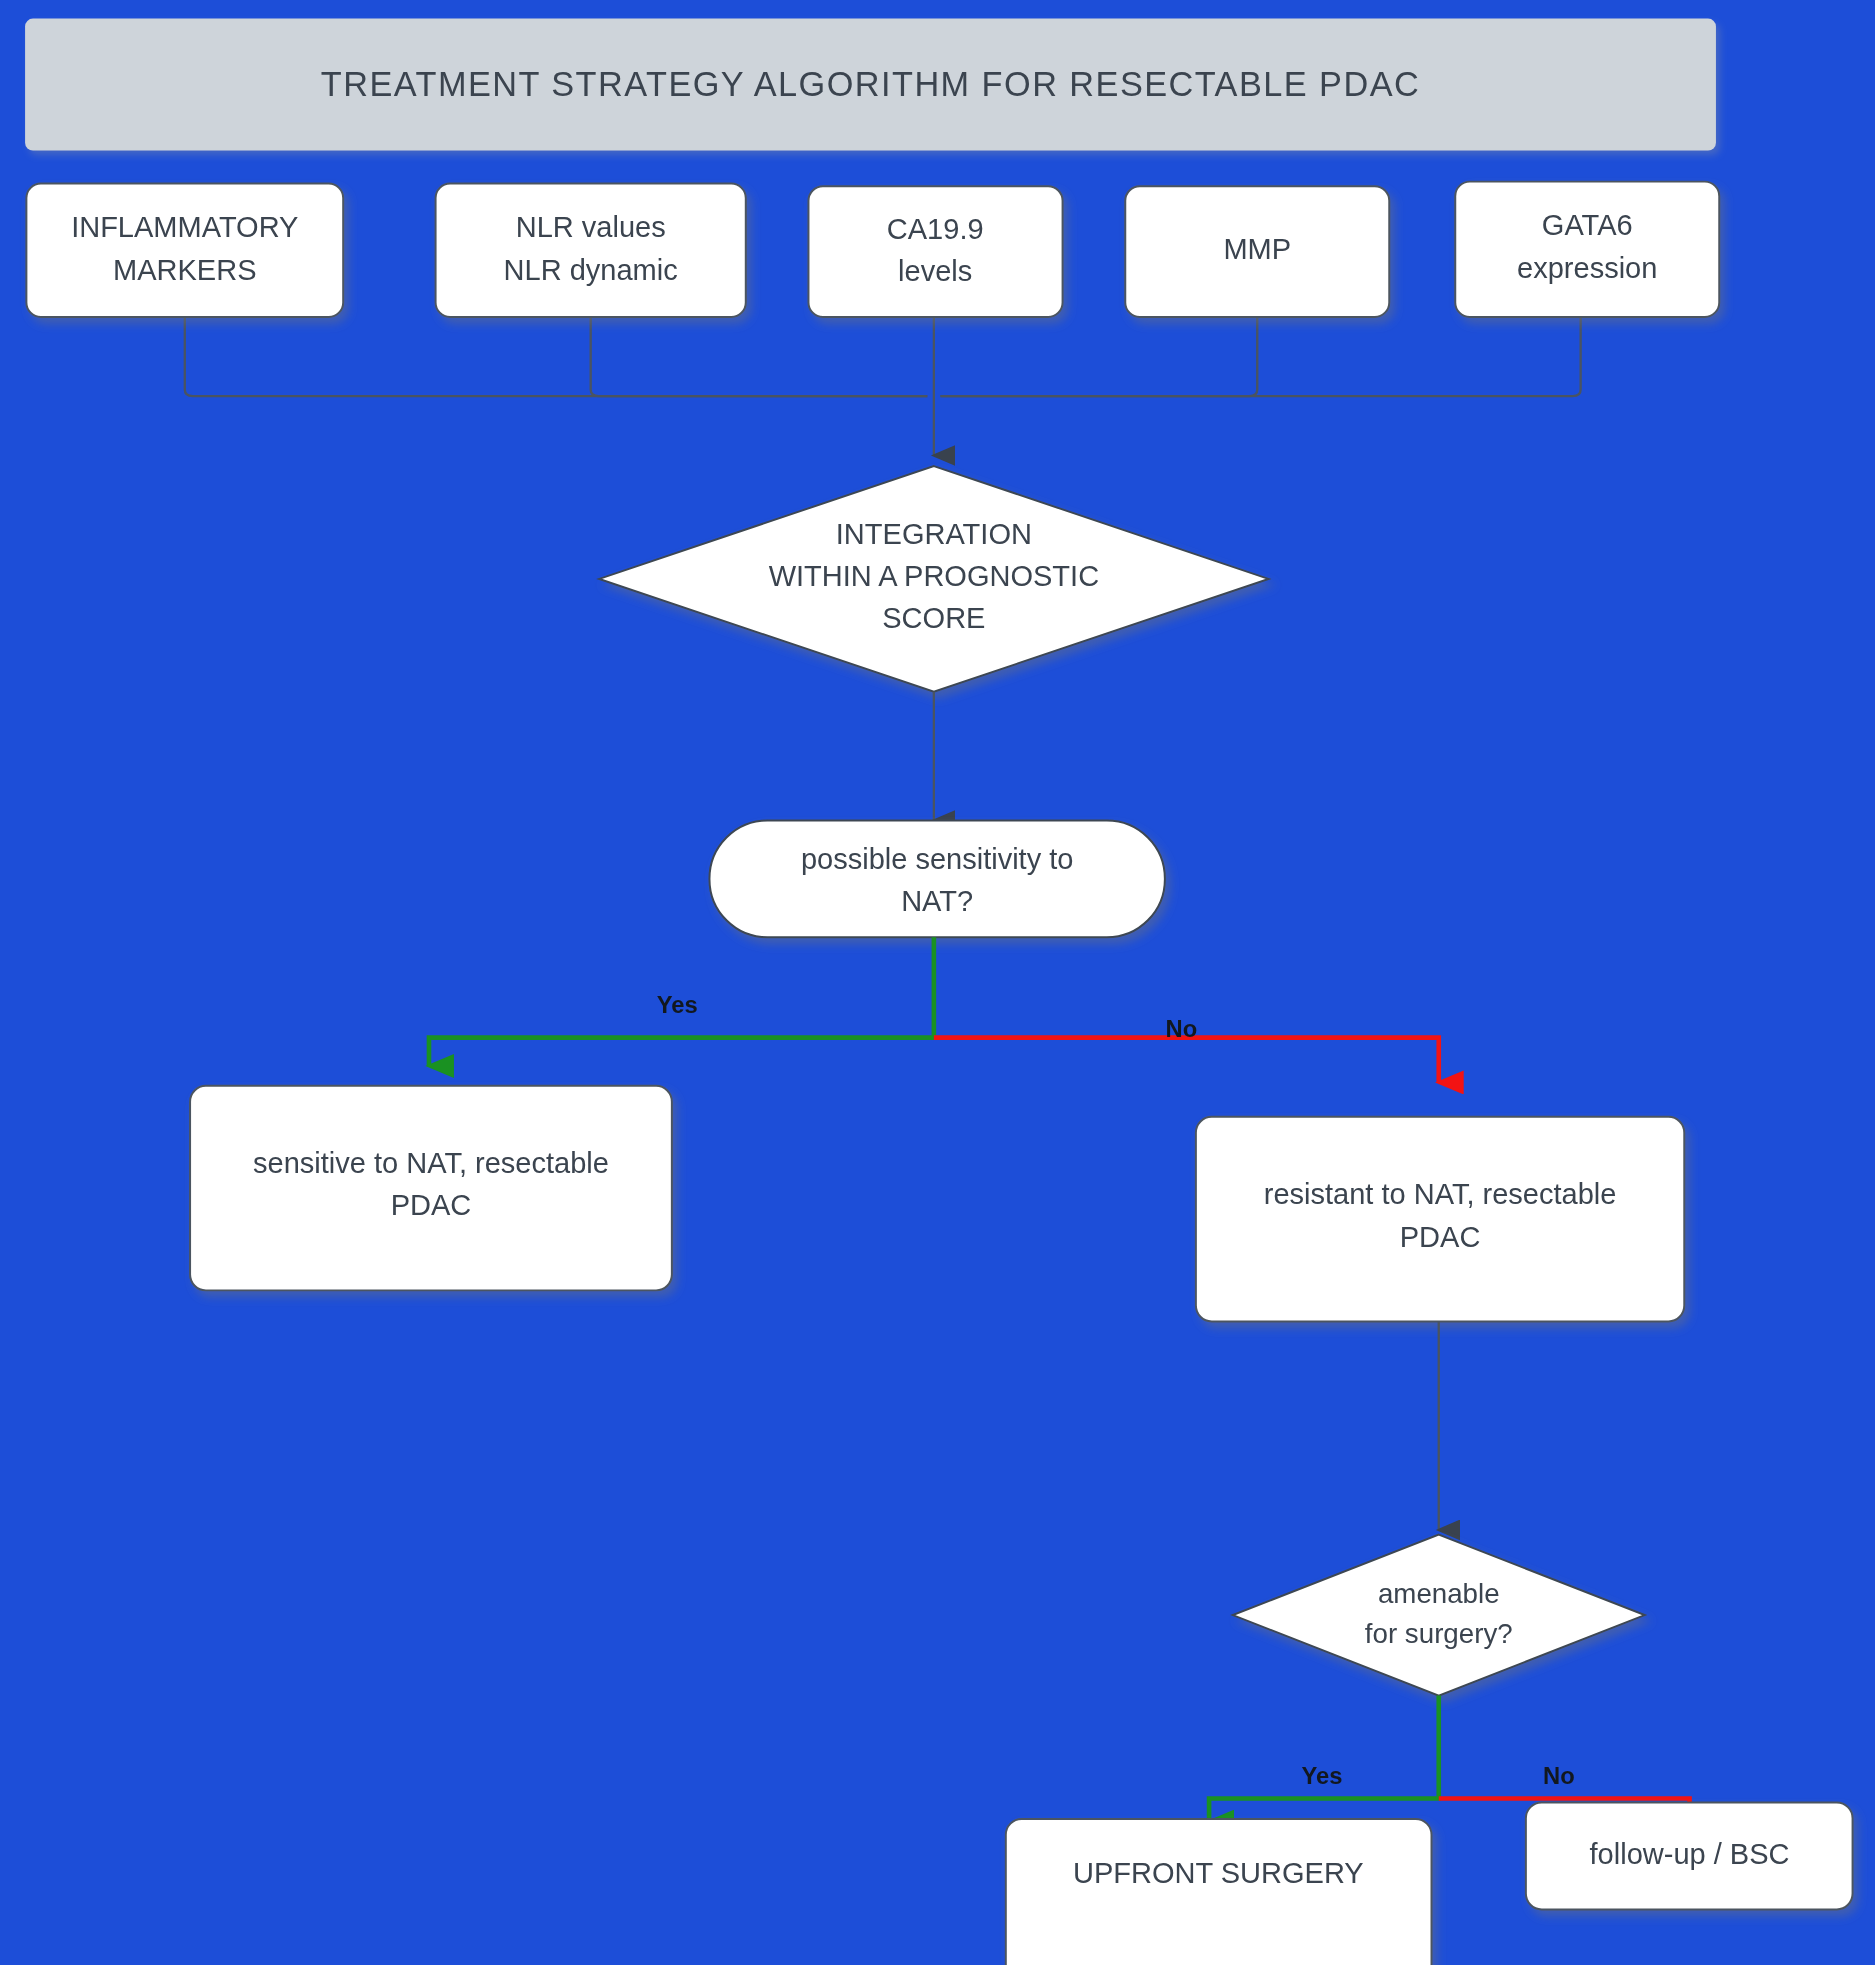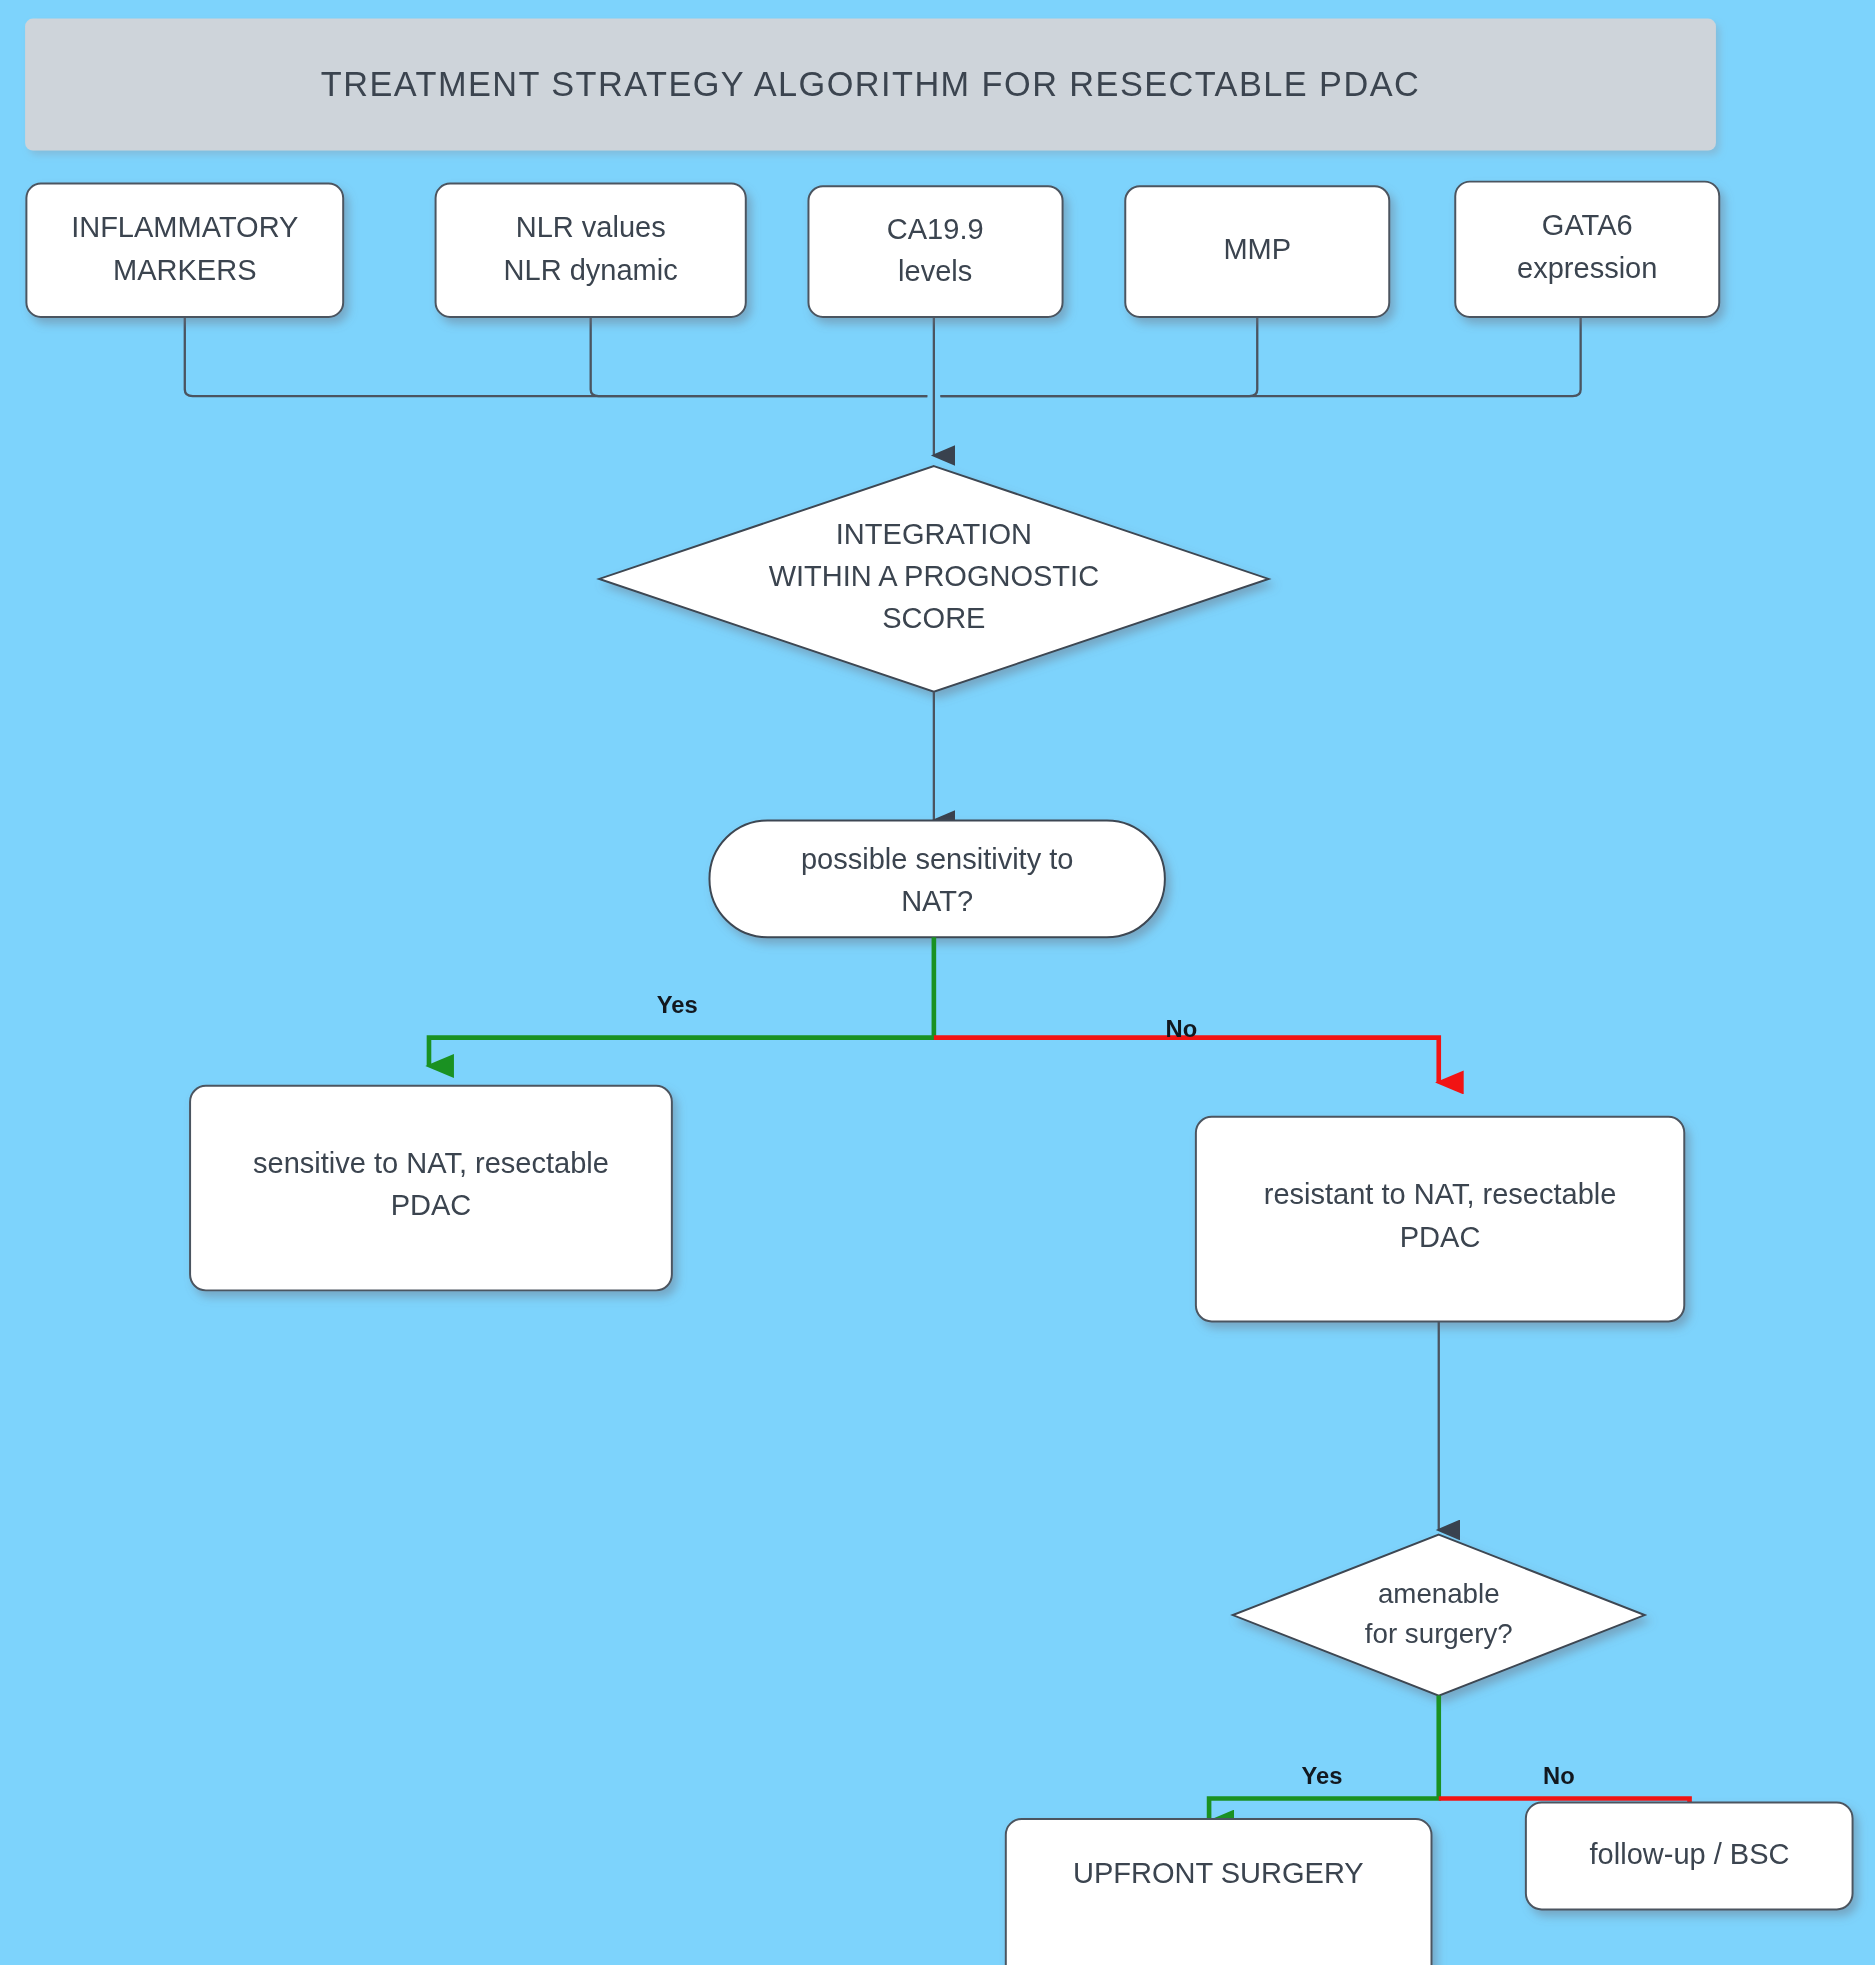--- a/index.html
+++ b/index.html
@@ -4,21 +4,21 @@
 <style>
   html, body {
     margin: 0;
     padding: 0;
     background: #ffffff;
   }
   #canvas {
     position: relative;
     width: 1875px;
     height: 1965px;
-    background: #7dd3fc;
+    background: #1d4ed8;
     font-family: "Liberation Sans", sans-serif;
     overflow: hidden;
   }
   svg.flow {
     position: absolute;
     left: 0;
     top: 0;
     width: 1875px;
     height: 1965px;
   }

